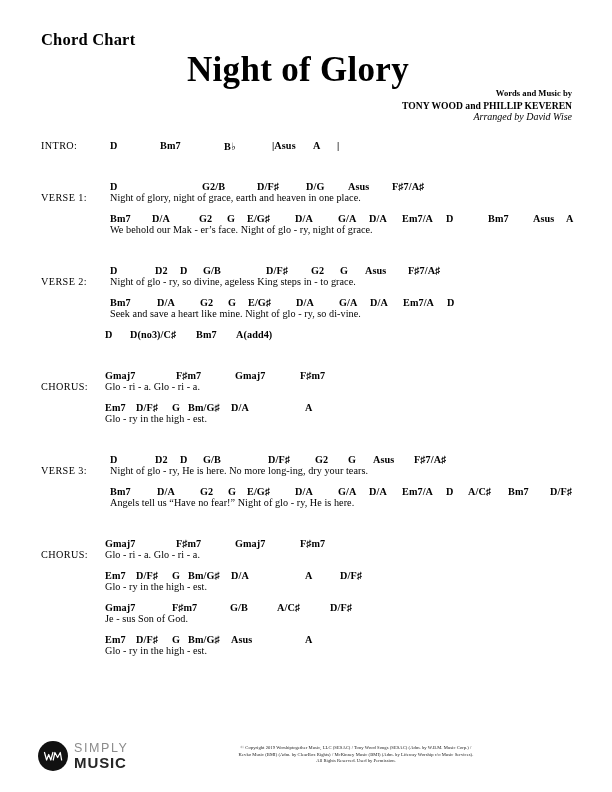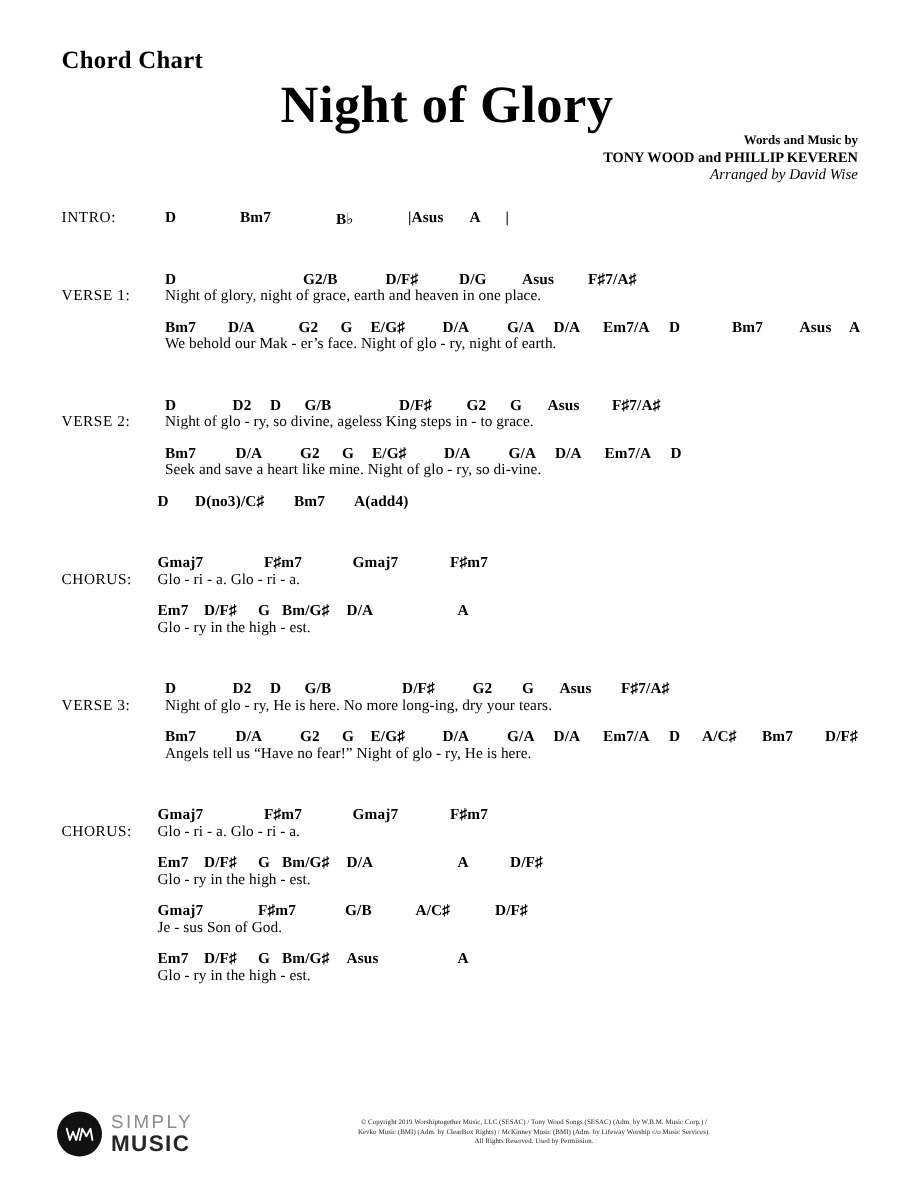--- a/index.html
+++ b/index.html
@@ -214,21 +214,21 @@
         <div class="chord" style="left: 227px; top: 73px;">G</div>
         <div class="chord" style="left: 247px; top: 73px;">E/G♯</div>
         <div class="chord" style="left: 295px; top: 73px;">D/A</div>
         <div class="chord" style="left: 338px; top: 73px;">G/A</div>
         <div class="chord" style="left: 369px; top: 73px;">D/A</div>
         <div class="chord" style="left: 402px; top: 73px;">Em7/A</div>
         <div class="chord" style="left: 446px; top: 73px;">D</div>
         <div class="chord" style="left: 488px; top: 73px;">Bm7</div>
         <div class="chord" style="left: 533px; top: 73px;">Asus</div>
         <div class="chord" style="left: 566px; top: 73px;">A</div>
-        <div class="lyric" style="left: 110px; top: 84px;">We   behold our Mak - er’s face.      Night of glo - ry,   night  of earth.</div>
+        <div class="lyric" style="left: 110px; top: 84px;">We   behold our Mak - er’s face.      Night of glo - ry,   night  of grace.</div>
       </div>
       <div class="section" style="position: static;">
         <div class="chord" style="left: 110px; top: 125px;">D</div>
         <div class="chord" style="left: 155px; top: 125px;">D2</div>
         <div class="chord" style="left: 180px; top: 125px;">D</div>
         <div class="chord" style="left: 203px; top: 125px;">G/B</div>
         <div class="chord" style="left: 266px; top: 125px;">D/F♯</div>
         <div class="chord" style="left: 311px; top: 125px;">G2</div>
         <div class="chord" style="left: 340px; top: 125px;">G</div>
         <div class="chord" style="left: 365px; top: 125px;">Asus</div>

